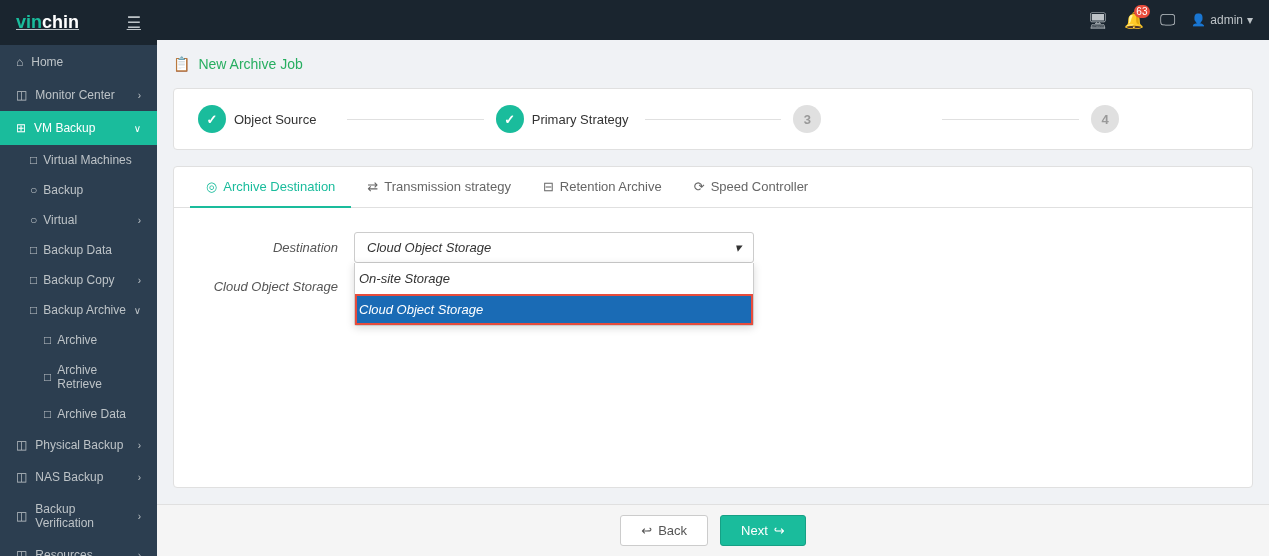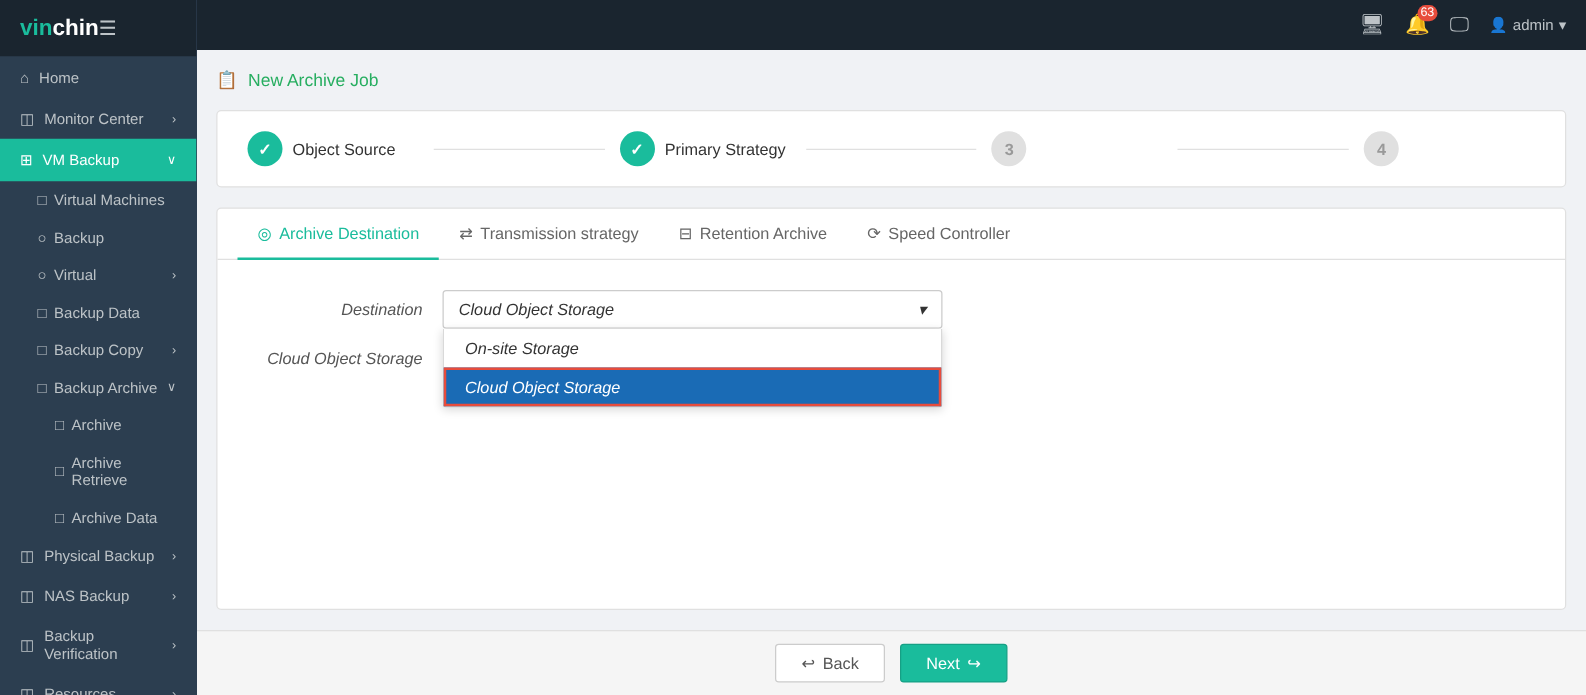--- a/index.html
+++ b/index.html
@@ -14,20 +14,22 @@
       flex-direction: column;
       flex-shrink: 0;
       height: 100%;
       overflow-y: auto;
     }
     .sidebar-logo {
       background: #1a252f;
       padding: 12px 16px;
       display: flex;
       align-items: center;
+      justify-content: space-between;
+      text-decoration: underline;
     }
     .logo-text { color: white; font-size: 18px; font-weight: bold; }
     .logo-text span { color: #1abc9c; }
     .hamburger-icon { color: #bdc3c7; cursor: pointer; font-size: 16px; }
 
     .sidebar-item {
       padding: 10px 16px;
       cursor: pointer;
       display: flex;
       align-items: center;
@@ -225,21 +227,21 @@
       left: 0;
       right: 0;
       background: white;
       border: 1px solid #ccc;
       border-top: none;
       border-radius: 0 0 3px 3px;
       z-index: 100;
       box-shadow: 0 2px 8px rgba(0,0,0,0.15);
     }
     .dropdown-option {
-      padding: 8px 17px;
+      padding: 8px 4px;
       cursor: pointer;
       font-size: 13px;
       color: #333;
     }
     .dropdown-option.selected {
       background: #1a6bb5;
       color: white;
       outline: 2px solid #e74c3c;
       outline-offset: -2px;
     }

